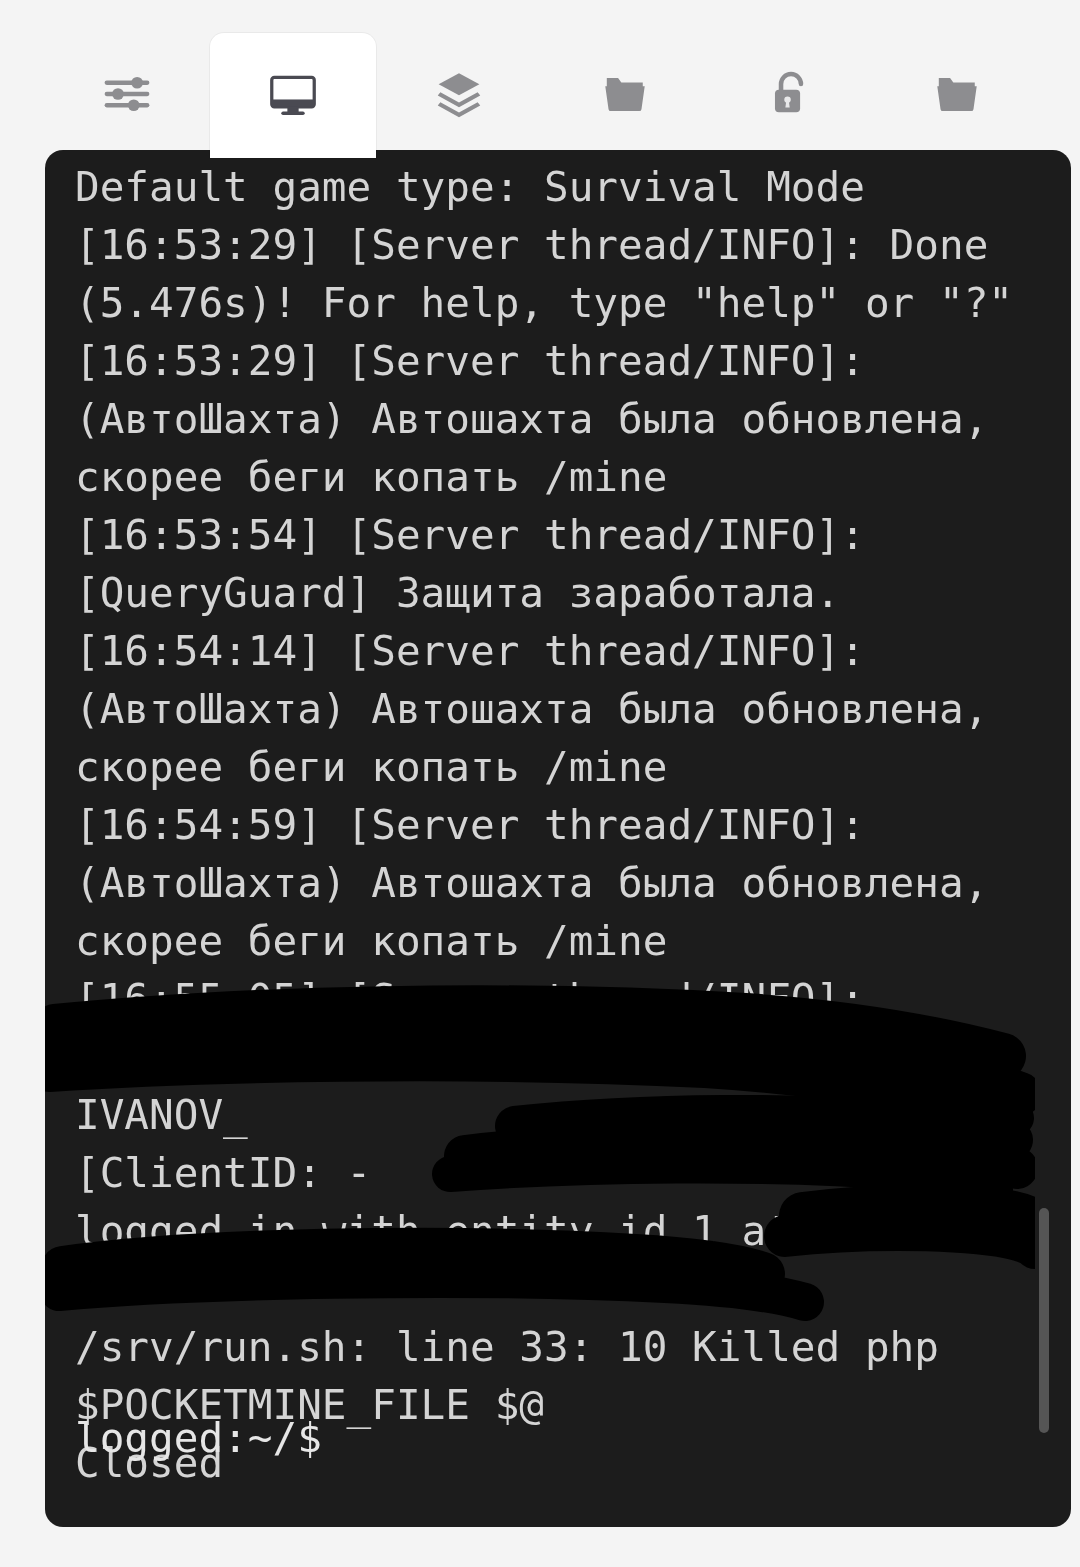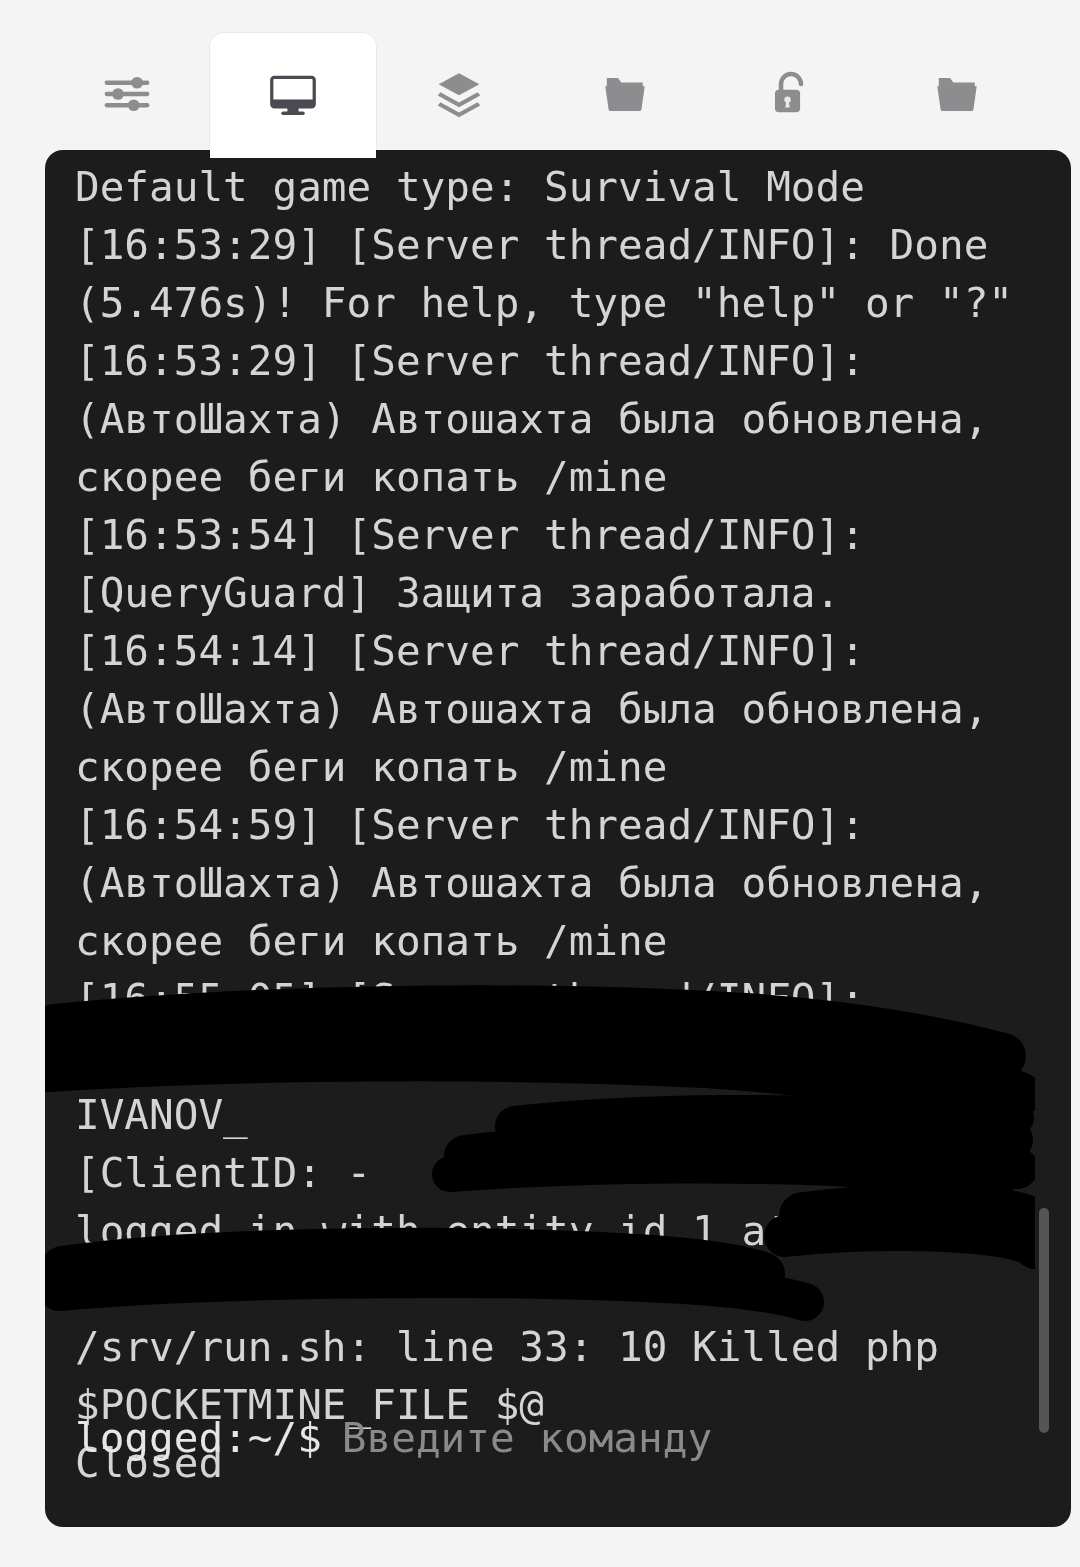--- a/index.html
+++ b/index.html
@@ -217,16 +217,15 @@
       <path d="M405 1024 C540 1014, 720 1012, 860 1022 C900 1026, 930 1034, 950 1040" stroke-width="36"></path>
       <path d="M758 1066 C820 1058, 900 1056, 952 1062 C975 1065, 985 1070, 990 1074" stroke-width="48"></path>
       <path d="M740 1086 C810 1078, 900 1078, 955 1086 C978 1090, 986 1094, 990 1098" stroke-width="42"></path>
       <path d="M18 1118 C140 1100, 400 1094, 590 1106 C660 1110, 700 1118, 718 1124" stroke-width="44"></path>
       <path d="M14 1142 C140 1130, 420 1124, 620 1134 C700 1138, 740 1146, 760 1152" stroke-width="38"></path>
     </g>
   </svg>
 
   <div id="prompt-row">
     <span id="prompt-label">logged:~/$</span>
-    <input id="prompt-input" type="text" placeholder="Введите команду" style="">
   </div>
 
 </div>
 
 </body></html>

